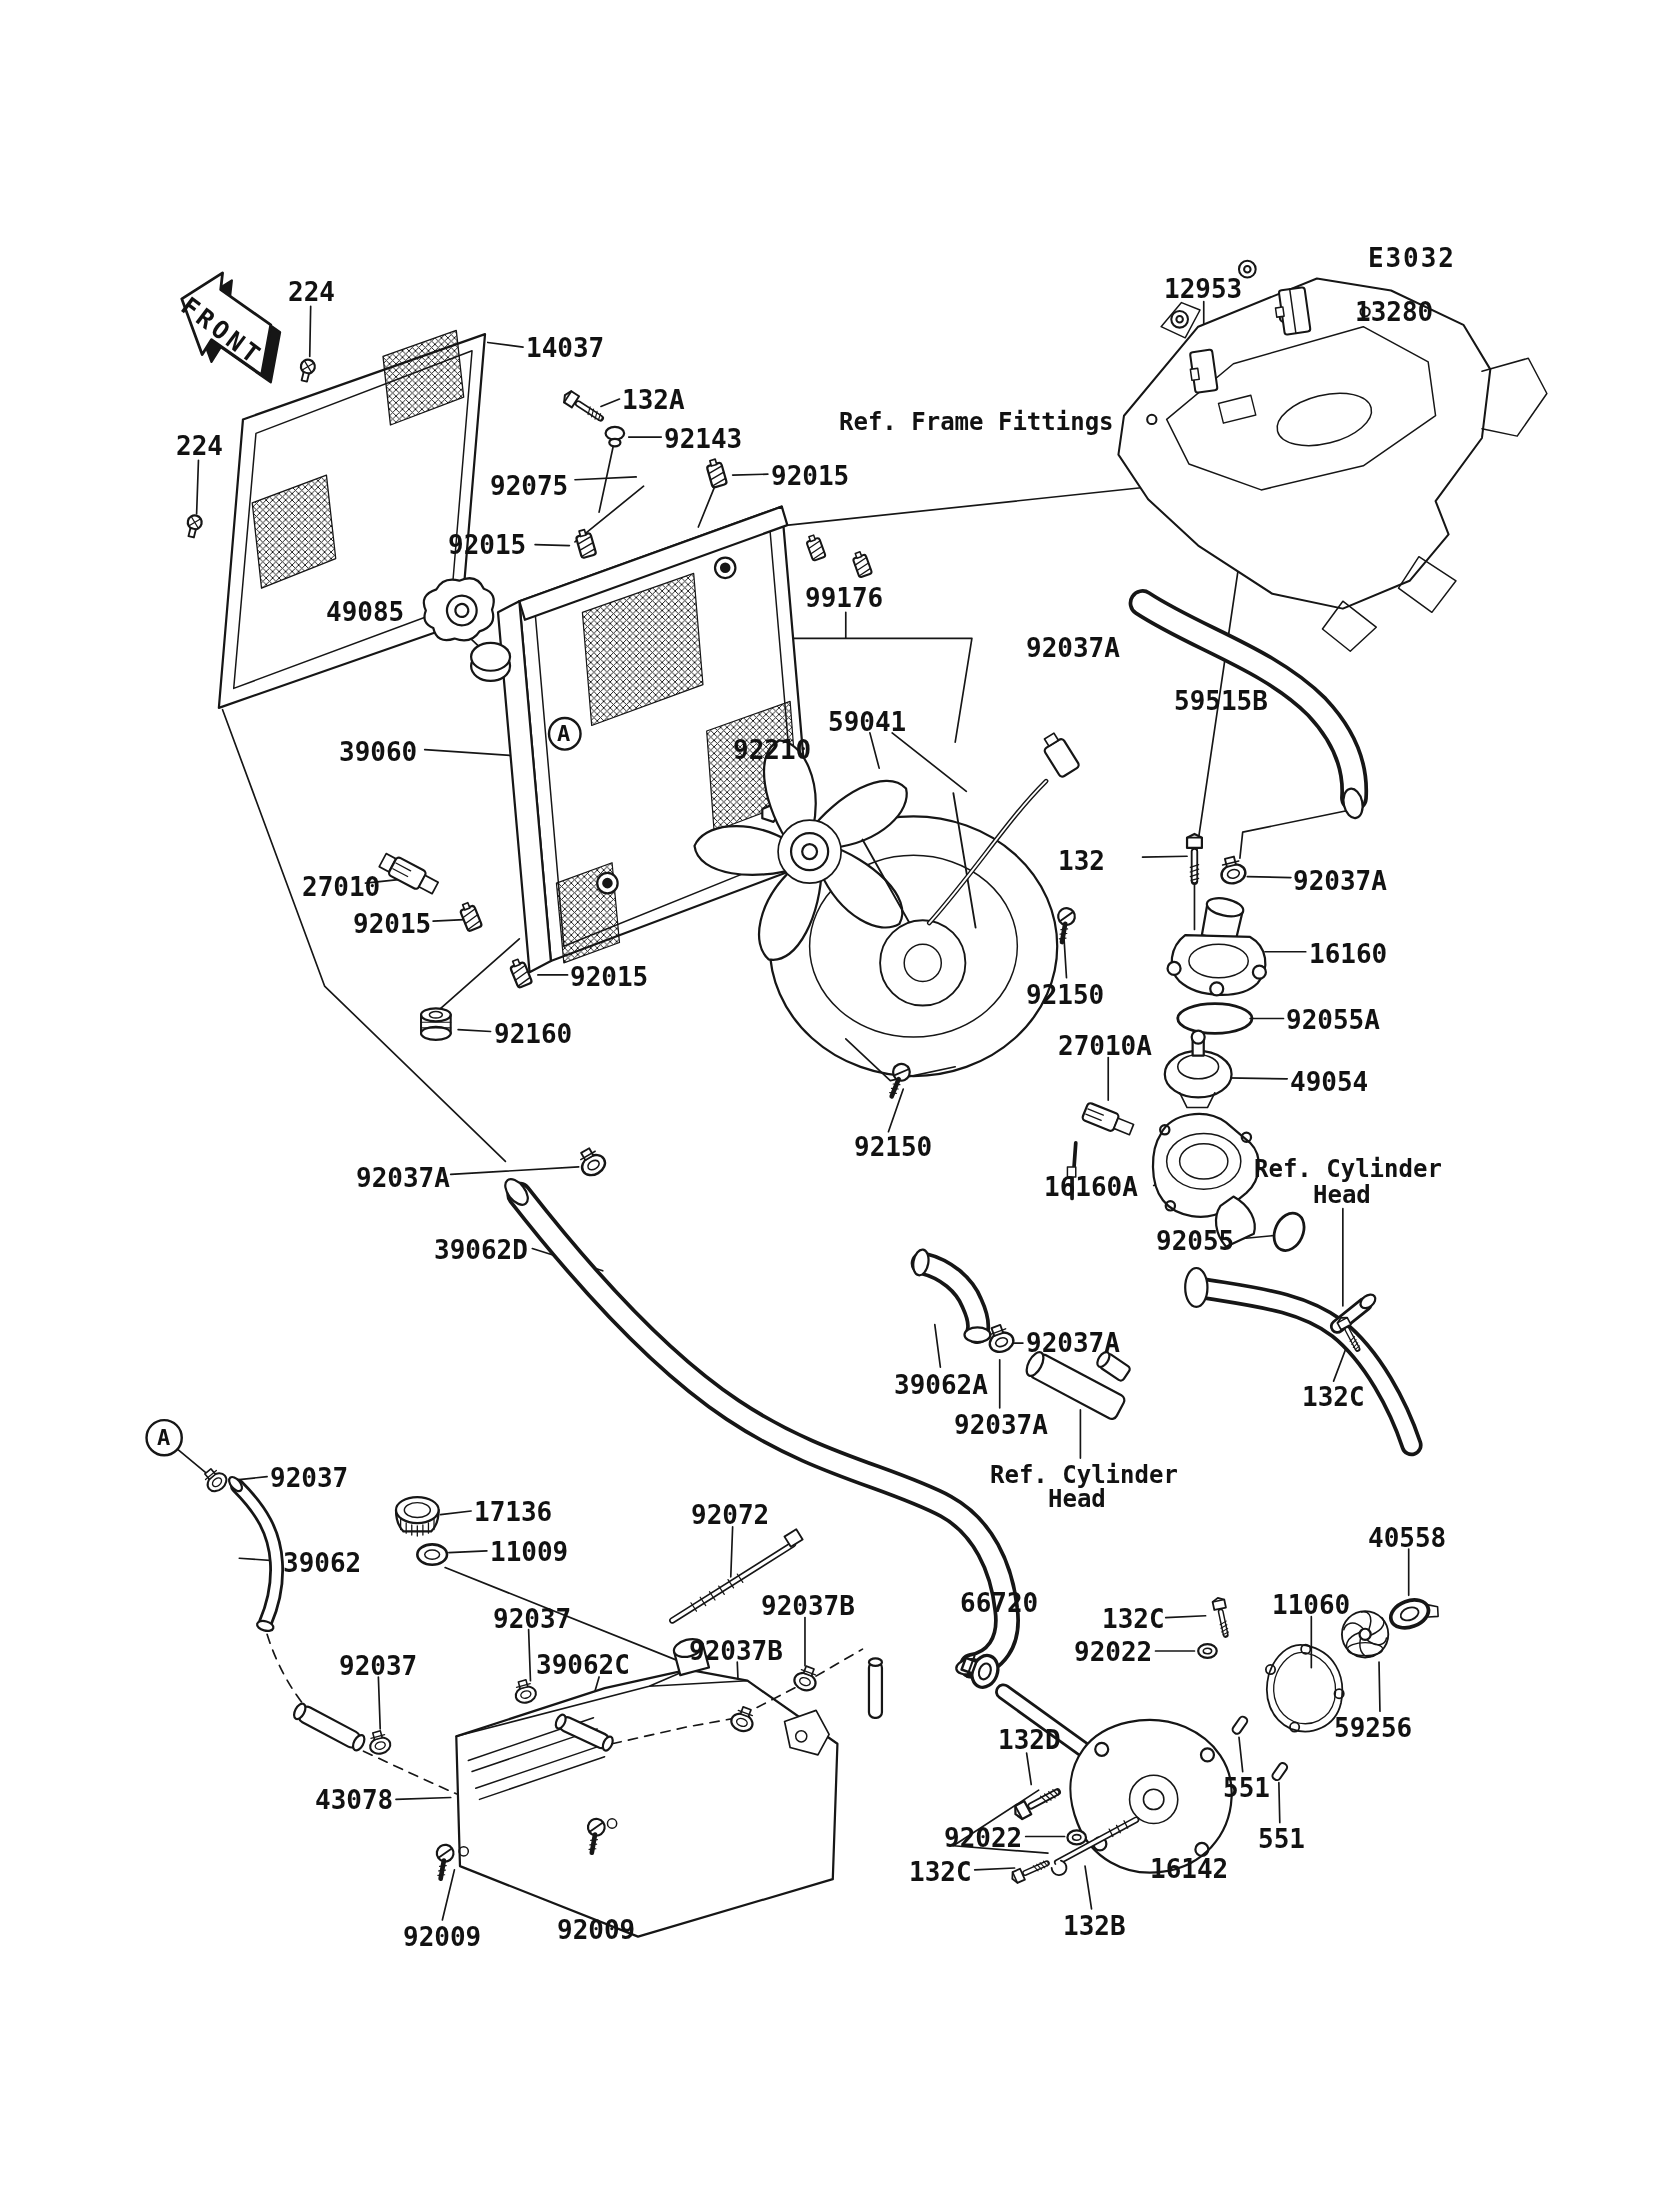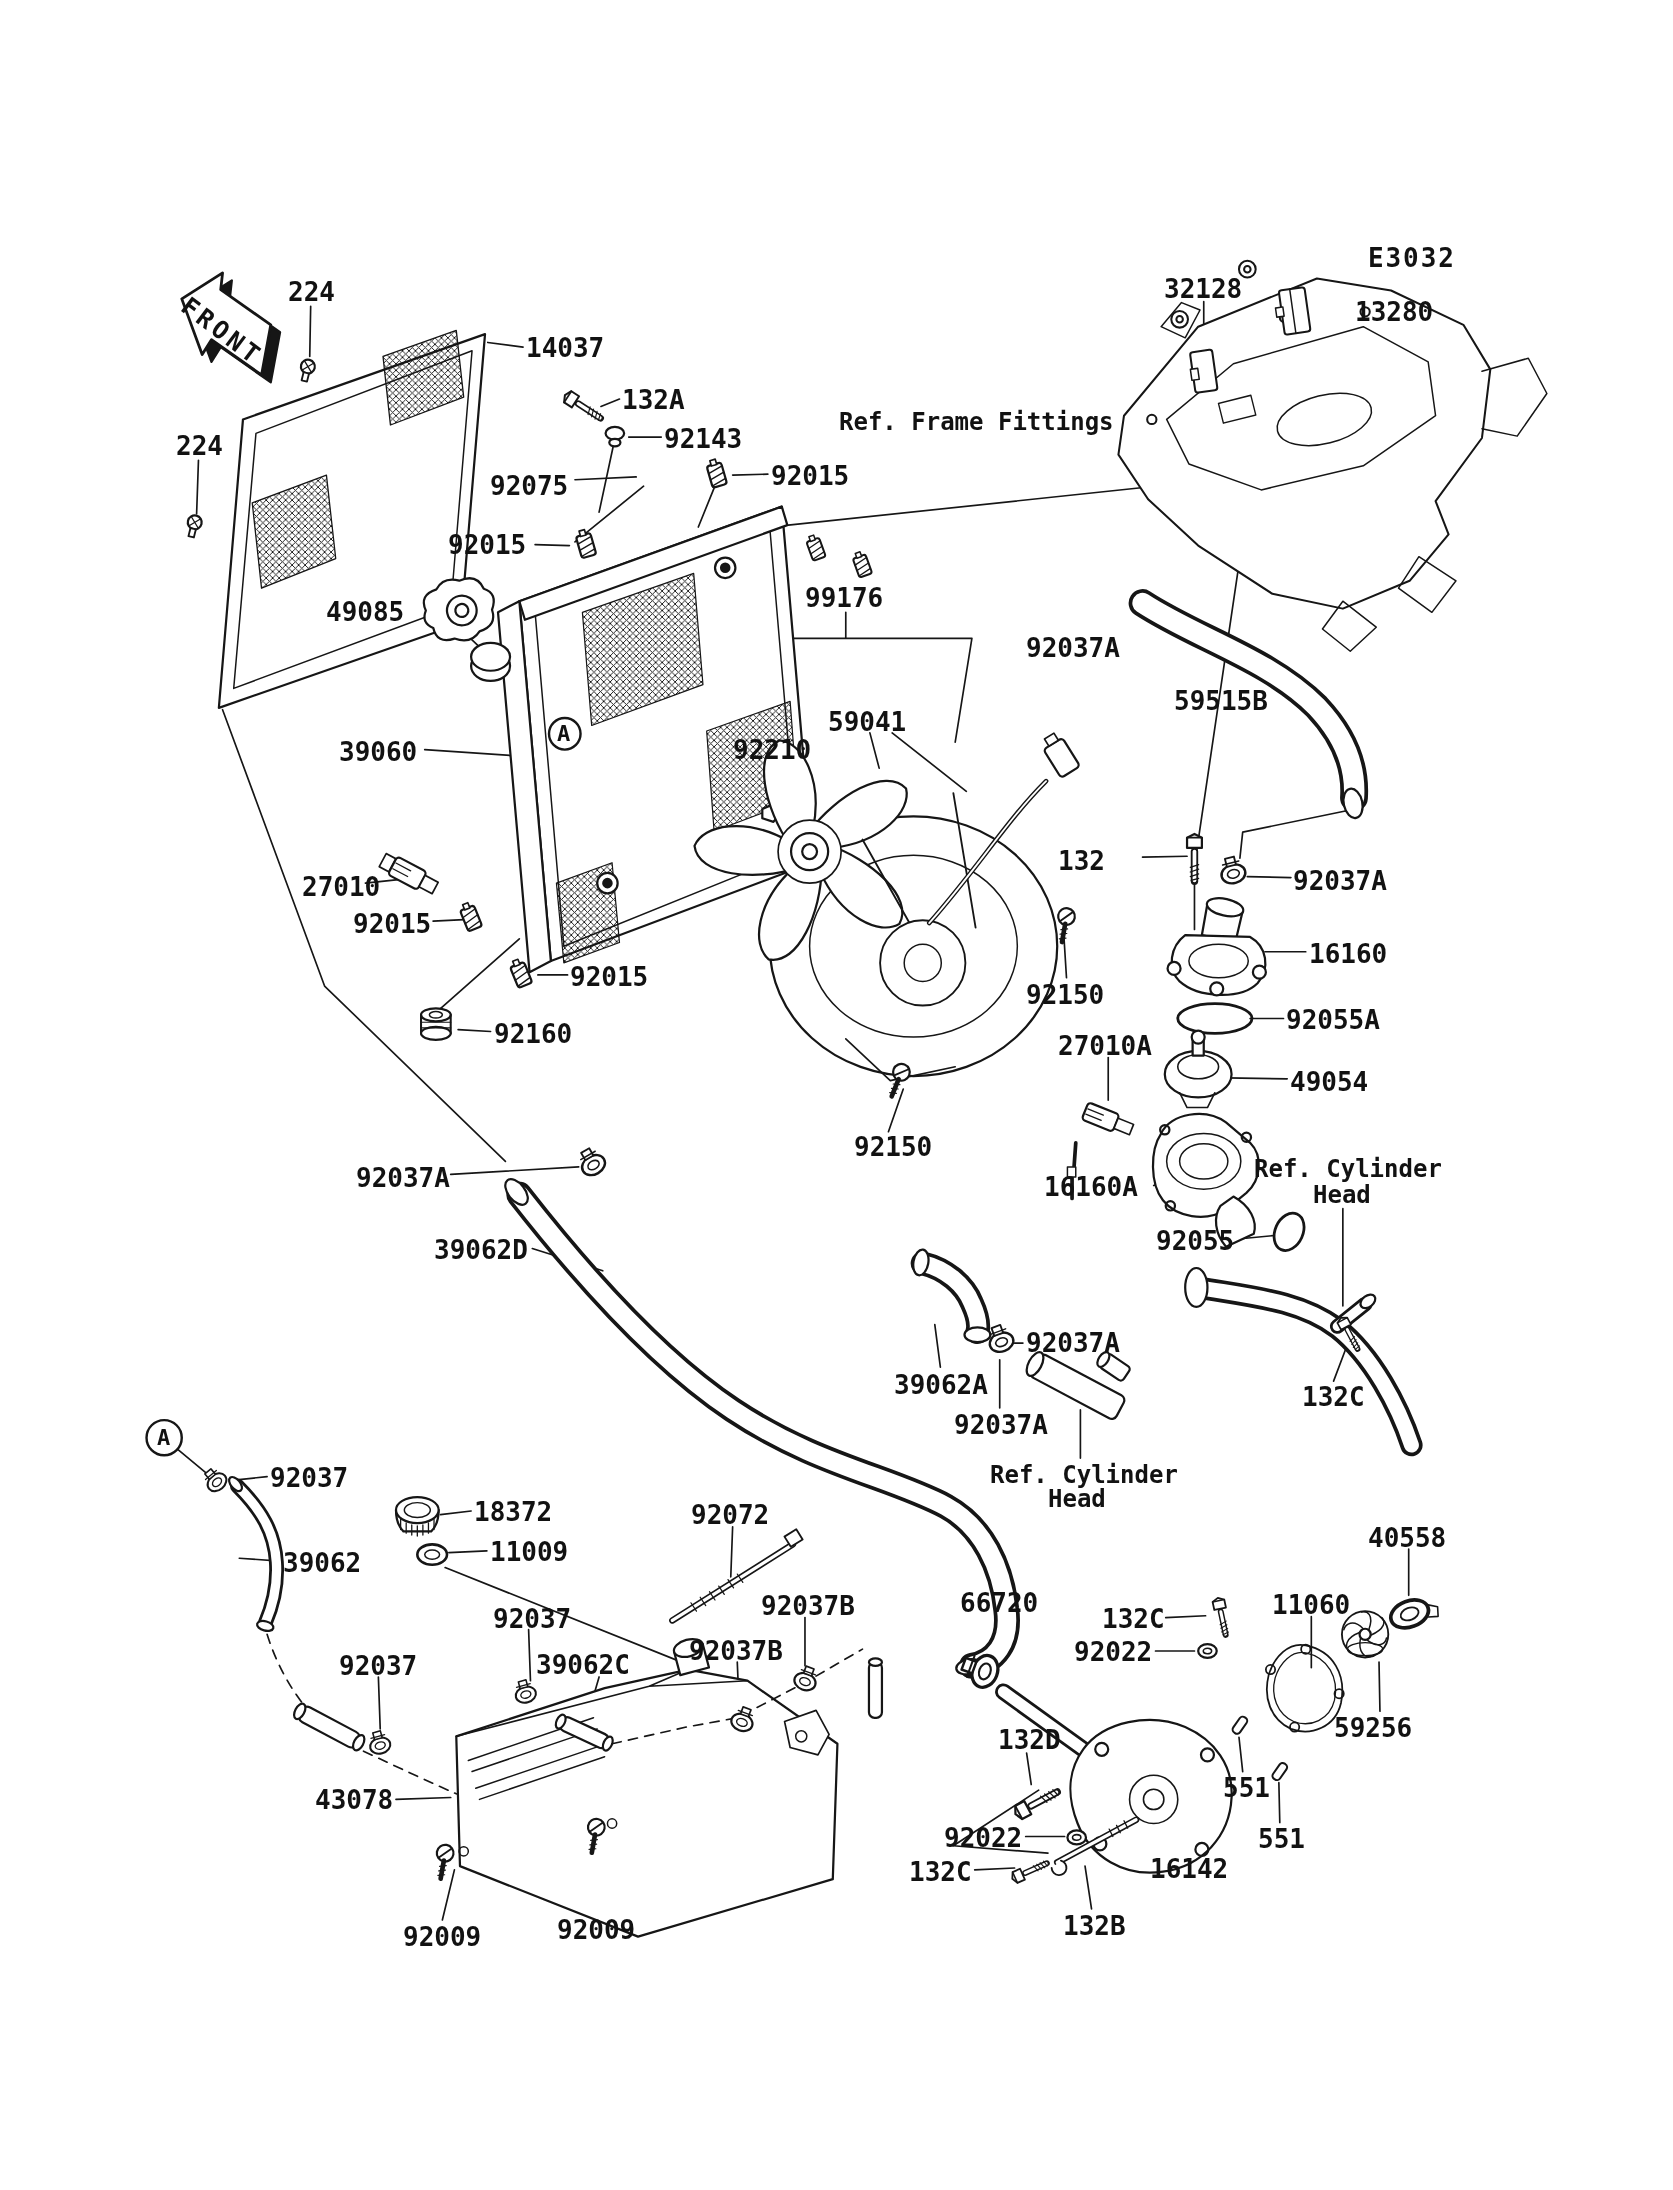--- a/index.html
+++ b/index.html
@@ -460,21 +460,21 @@
 </g>
 </svg>
 
 <div class="lbl code" style="left:1368px;top:244px">E3032</div>
 <div class="front-txt" style="left:192px;top:293px">FRONT</div>
 
 <div class="lbl" style="left:288px;top:278px">224</div>
 <div class="lbl" style="left:526px;top:334px">14037</div>
 <div class="lbl" style="left:622px;top:386px">132A</div>
 <div class="lbl" style="left:664px;top:425px">92143</div>
-<div class="lbl" style="left:1164px;top:275px">32128</div>
+<div class="lbl" style="left:1164px;top:275px">12953</div>
 <div class="lbl" style="left:1355px;top:298px">13280</div>
 <div class="lbl" style="left:176px;top:432px">224</div>
 <div class="lbl" style="left:490px;top:472px">92075</div>
 <div class="lbl" style="left:771px;top:462px">92015</div>
 <div class="lbl" style="left:448px;top:531px">92015</div>
 <div class="lbl sm" style="left:839px;top:409px">Ref. Frame Fittings</div>
 <div class="lbl" style="left:326px;top:598px">49085</div>
 <div class="lbl" style="left:805px;top:584px">99176</div>
 <div class="lbl" style="left:1026px;top:634px">92037A</div>
 <div class="lbl" style="left:1174px;top:687px">59515B</div>
@@ -499,21 +499,21 @@
 <div class="lbl" style="left:356px;top:1164px">92037A</div>
 <div class="lbl" style="left:1156px;top:1227px">92055</div>
 <div class="lbl" style="left:434px;top:1236px">39062D</div>
 <div class="lbl" style="left:1026px;top:1329px">92037A</div>
 <div class="lbl" style="left:894px;top:1371px">39062A</div>
 <div class="lbl" style="left:1302px;top:1383px">132C</div>
 <div class="lbl" style="left:954px;top:1411px">92037A</div>
 <div class="lbl sm" style="left:990px;top:1462px">Ref. Cylinder</div>
 <div class="lbl sm" style="left:1048px;top:1486px">Head</div>
 <div class="lbl" style="left:270px;top:1464px">92037</div>
-<div class="lbl" style="left:474px;top:1498px">18372</div>
+<div class="lbl" style="left:474px;top:1498px">17136</div>
 <div class="lbl" style="left:490px;top:1538px">11009</div>
 <div class="lbl" style="left:283px;top:1549px">39062</div>
 <div class="lbl" style="left:1368px;top:1524px">40558</div>
 <div class="lbl" style="left:691px;top:1501px">92072</div>
 <div class="lbl" style="left:960px;top:1589px">66720</div>
 <div class="lbl" style="left:1102px;top:1605px">132C</div>
 <div class="lbl" style="left:1272px;top:1591px">11060</div>
 <div class="lbl" style="left:493px;top:1605px">92037</div>
 <div class="lbl" style="left:1074px;top:1638px">92022</div>
 <div class="lbl" style="left:761px;top:1592px">92037B</div>

